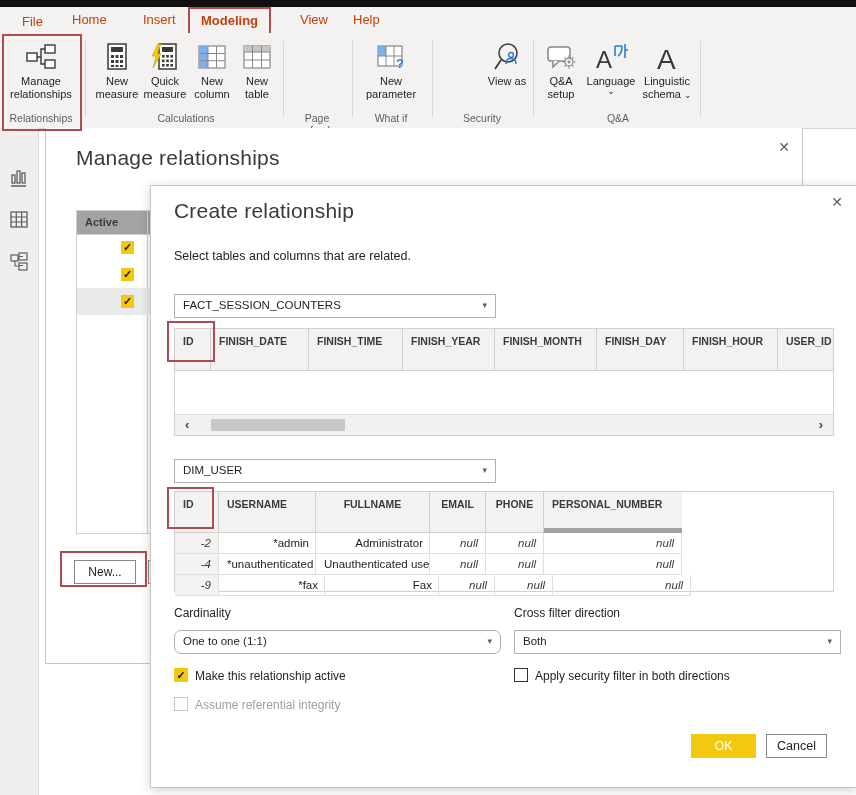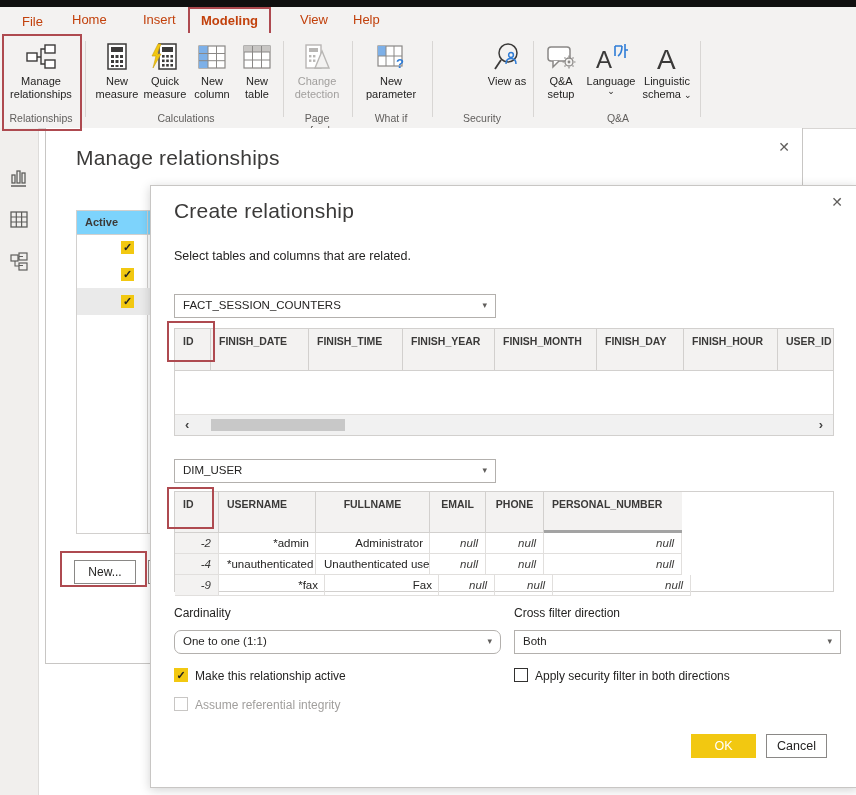--- a/index.html
+++ b/index.html
@@ -23,21 +23,21 @@
   
   .sidebar{position:absolute;left:0;top:128px;width:38px;height:667px;background:#f1efed;border-right:1px solid #dedcda;}
   .side-ic{position:absolute;left:9px;width:20px;height:20px;color:#5f5e5c;}
   
   .dlg{position:absolute;background:#fff;border:1px solid #c8c6c4;}
   .dlg-title{position:absolute;font-size:21px;font-weight:normal;color:#3b3a39;letter-spacing:0.2px;}
   .close-x{position:absolute;font-size:14px;color:#605e5c;cursor:default;line-height:14px;}
   
   .mr-dialog{left:45px;top:128px;width:756px;height:535px;z-index:10;border-top:none;}
   .mr-table{position:absolute;left:30px;top:82px;width:112px;height:322px;border:1px solid #d2d0ce;}
-  .mr-head{position:absolute;left:0;top:0;width:112px;height:23px;background:#7dd3fc;border-bottom:1px solid #d2d0ce;}
+  .mr-head{position:absolute;left:0;top:0;width:112px;height:23px;background:#a3a3a3;border-bottom:1px solid #d2d0ce;}
   .mr-head-lbl{position:absolute;left:8px;top:5px;font-size:11px;font-weight:bold;color:#3b3a39;}
   .mr-colsep{position:absolute;left:70px;top:0;bottom:0;width:1px;background:#d2d0ce;}
   .mr-row{position:absolute;left:0;width:112px;height:27px;}
   .mr-row.sel{background:#eaeaea;}
   .mr-cb{position:absolute;left:44px;top:7px;width:13px;height:13px;background:#f2c811;color:#252423;
          font-size:11px;font-weight:bold;text-align:center;line-height:13px;}
   .mr-sliver{position:absolute;left:73px;top:7px;width:4px;height:13px;background:#f2c811;}
   .btn-new{position:absolute;left:28px;top:432px;width:60px;height:22px;background:#fff;border:1px solid #8a8886;
            font-size:12px;color:#252423;text-align:center;line-height:22px;}
   .btn-sliver{position:absolute;left:102px;top:432px;width:46px;height:22px;background:#fff;border:1px solid #8a8886;}
@@ -168,36 +168,20 @@
         <svg width="30" height="26" viewBox="0 0 30 26">
           <rect x="2" y="2" width="26" height="22" fill="#fff" stroke="#8a8886" stroke-width="1.2"></rect>
           <rect x="2" y="2" width="26" height="6" fill="#c8c6c4"></rect>
           <path d="M10.5 2 V24 M19.5 2 V24 M2 8 H28 M2 16 H28" stroke="#8a8886" stroke-width="1"></path>
         </svg>
       </span>
       <span class="rlbl">New table</span>
     </div>
     <div class="rgrouplbl" style="left:93px;width:186px;">Calculations</div>
 
-    <div class="rbtn disabled" style="left:288px;width:58px;">
-      <span class="ric">
-        <svg width="30" height="28" viewBox="0 0 30 28">
-          <rect x="4" y="2" width="15" height="23" fill="#fff" stroke="#b8b6b4" stroke-width="1.4"></rect>
-          <rect x="7" y="5" width="9" height="4" fill="#b8b6b4"></rect>
-          <g fill="#b8b6b4">
-              <rect x="7" y="12" width="2.4" height="2.4"></rect>
-              <rect x="11" y="12" width="2.4" height="2.4"></rect>
-          <rect x="7" y="16.5" width="2.4" height="2.4"></rect>
-              <rect x="11" y="16.5" width="2.4" height="2.4"></rect>
-            </g>
-          <path d="M20 8 L27 25 L13 25 Z" fill="#f3f2f1" stroke="#b8b6b4" stroke-width="1.4"></path>
-        </svg>
-      </span>
-      <span class="rlbl">Change detection</span>
-    </div>
     <div class="rgrouplbl" style="left:288px;width:58px;">Page refresh</div>
 
     <div class="rbtn" style="left:360px;width:62px;">
       <span class="ric">
         <svg width="30" height="26" viewBox="0 0 30 26">
           <rect x="2" y="2" width="24" height="20" fill="#fff" stroke="#8a8886" stroke-width="1.2"></rect>
           <rect x="2" y="2" width="8" height="10" fill="#7db0e8"></rect>
           <path d="M10 2 V22 M18 2 V22 M2 12 H26" stroke="#8a8886" stroke-width="1"></path>
           <text x="20" y="24" font-size="13" font-weight="bold" fill="#2e7cd6" font-family="Liberation Sans,sans-serif">?</text>
         </svg>
@@ -342,21 +326,21 @@
       <span class="dd-caret">▾</span>
     </div>
 
     <div class="tbl" style="left:23px;top:305px;width:658px;height:99px;">
       <div class="th-row" style="width:507px;border-bottom:none;background:transparent;">
         <div class="th" style="width:44px;background:#f3f2f1;border-bottom:1px solid #d2d0ce;">ID</div>
         <div class="th" style="width:97px;background:#f3f2f1;border-bottom:1px solid #d2d0ce;">USERNAME</div>
         <div class="th" style="width:114px;background:#f3f2f1;border-bottom:1px solid #d2d0ce;text-align:center;padding-left:0;">FULLNAME</div>
         <div class="th" style="width:56px;background:#f3f2f1;border-bottom:1px solid #d2d0ce;text-align:center;padding-left:0;">EMAIL</div>
         <div class="th" style="width:58px;background:#f3f2f1;border-bottom:1px solid #d2d0ce;text-align:center;padding-left:0;">PHONE</div>
-        <div class="th" style="width:138px;background:#f3f2f1;border-bottom:3px solid #a3a3a3;">PERSONAL_NUMBER</div>
+        <div class="th" style="width:138px;background:#f3f2f1;border-bottom:5px solid #a3a3a3;">PERSONAL_NUMBER</div>
       </div>
       <div class="t2row">
         <div class="td num idcell" style="width:44px;">-2</div>
         <div class="td" style="width:97px;">*admin</div>
         <div class="td" style="width:114px;">Administrator</div>
         <div class="td num" style="width:56px;">null</div>
         <div class="td num" style="width:58px;">null</div>
         <div class="td num" style="width:138px;">null</div>
       </div>
       <div class="t2row">

